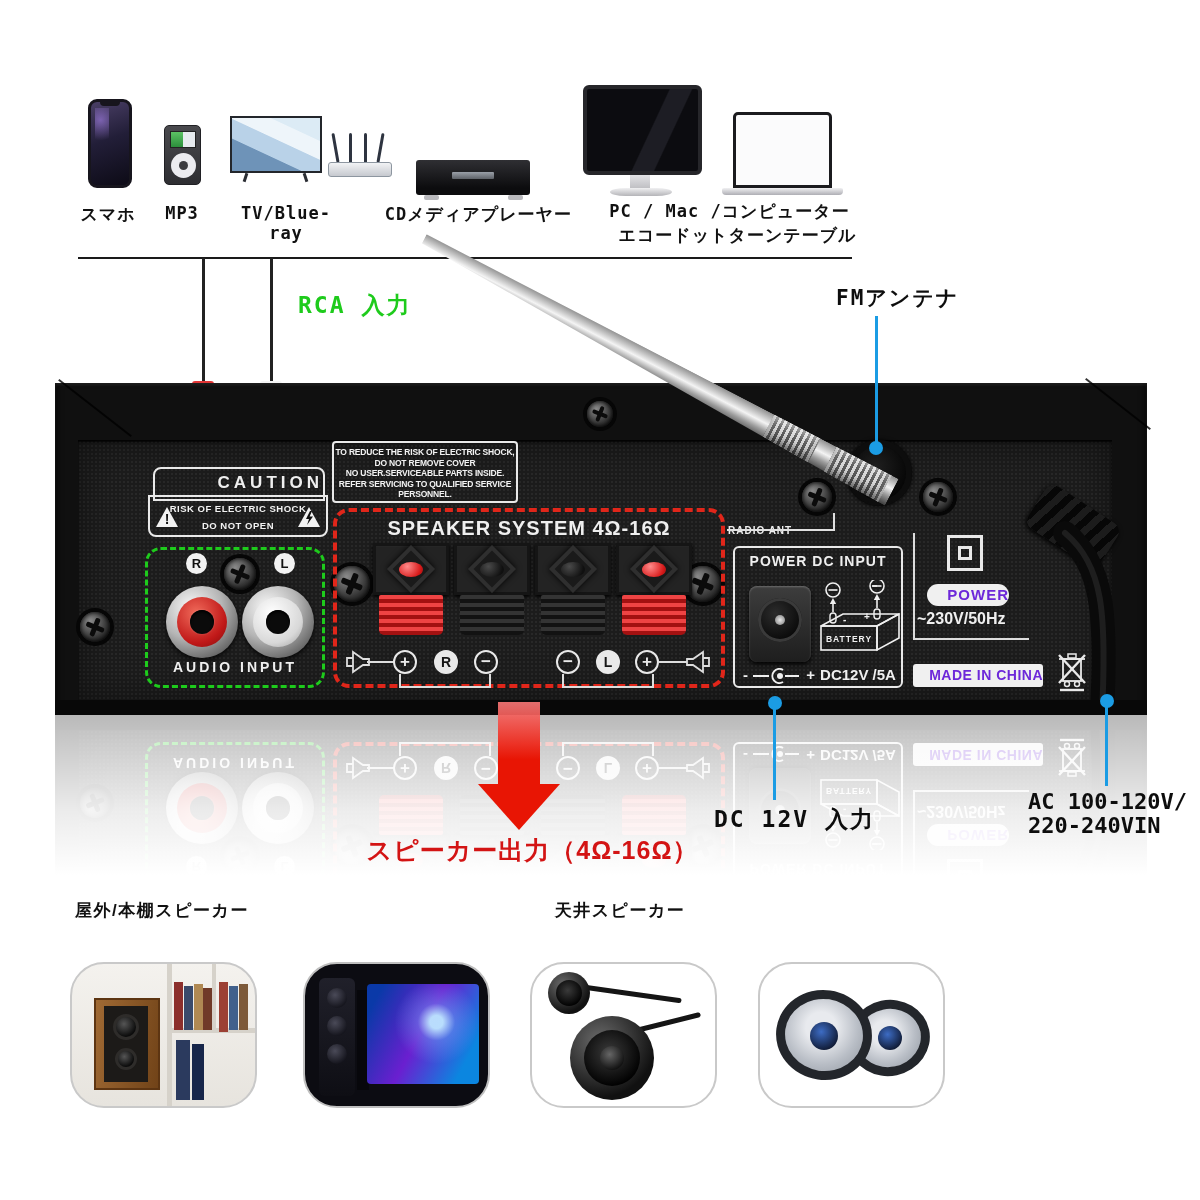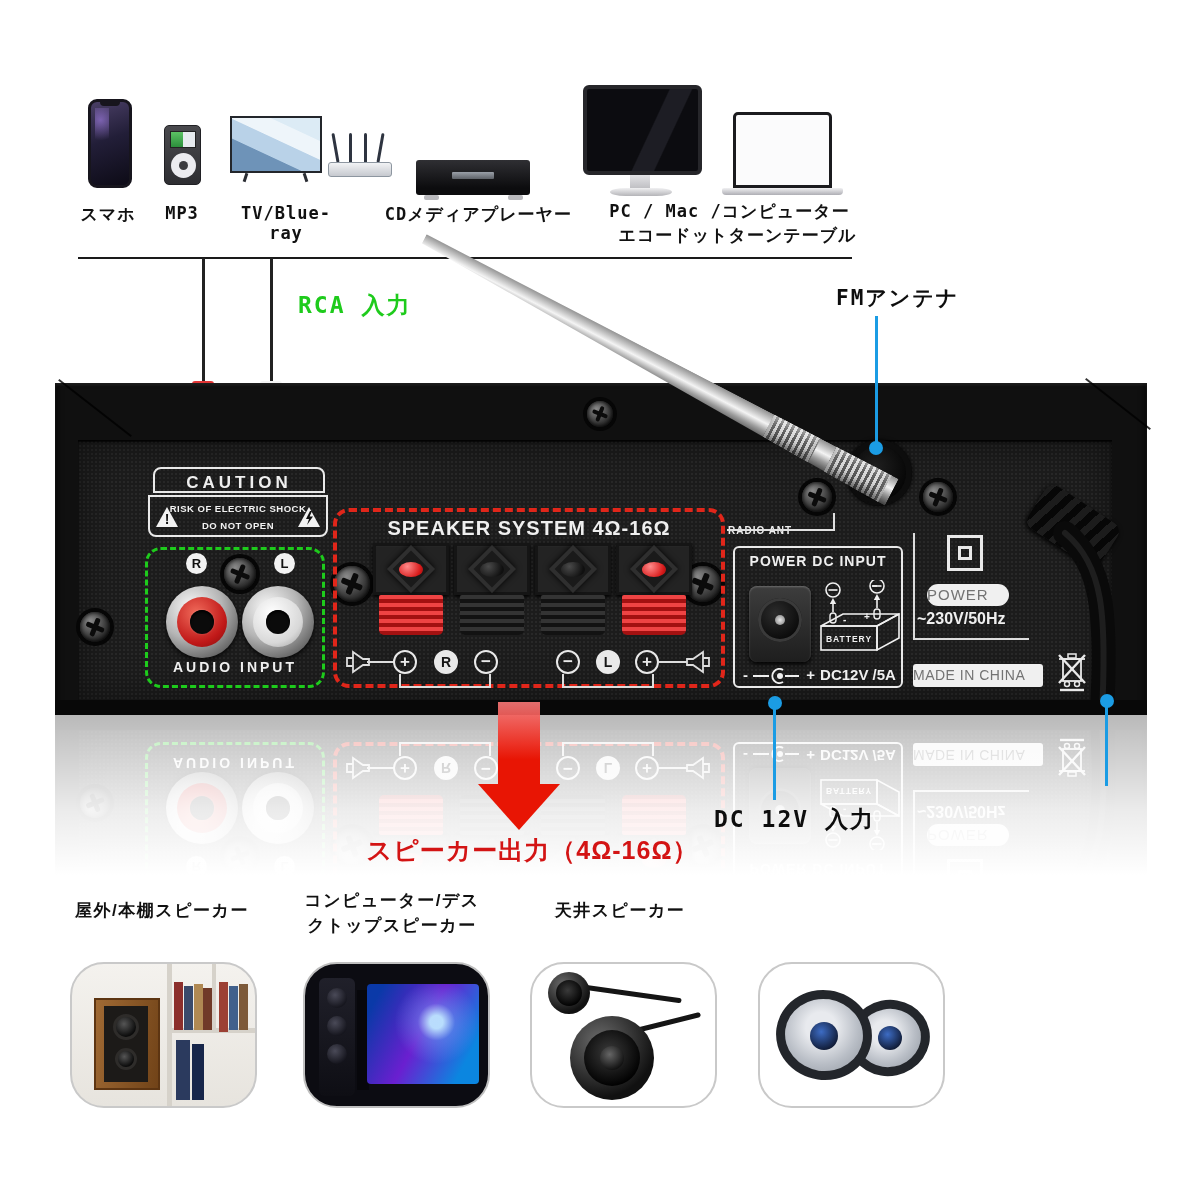--- a/index.html
+++ b/index.html
@@ -75,21 +75,21 @@
       box-shadow:0 0 0 4px #060606,0 1px 3px rgba(0,0,0,.9),inset 0 0 5px #000;}
   .screw:before,.screw:after{content:"";position:absolute;left:50%;top:50%;background:#0b0b0b;border-radius:2px;}
   .screw:before{width:62%;height:16%;transform:translate(-50%,-50%) rotate(22deg);}
   .screw:after{width:16%;height:62%;transform:translate(-50%,-50%) rotate(22deg);}
 
   .wtext{color:#efefef;}
   .wbox{border:2px solid #e9e9e9;border-radius:4px;box-sizing:border-box;}
 
   .warn-small{left:277px;top:58px;width:186px;height:62px;padding-top:4px;text-align:center;
       font-size:8.5px;font-weight:bold;line-height:10.5px;letter-spacing:-0.2px;color:#f2f2f2;}
-  .caution-title{left:98px;top:84px;width:172px;height:26px;text-align:center;font-size:17px;
+  .caution-title{left:98px;top:84px;width:172px;height:34px;text-align:right;font-size:17px;
       letter-spacing:4px;line-height:28px;border-radius:8px 8px 0 0;}
   .caution-body{left:93px;top:112px;width:180px;height:42px;border-radius:0 0 8px 8px;}
   .caution-line{width:100%;text-align:center;font-size:9.5px;font-weight:bold;color:#f2f2f2;letter-spacing:.5px;}
   .tri{width:24px;height:22px;}
 
   .green-dash{left:90px;top:164px;width:180px;height:141px;border:3px dashed #1ecb1c;border-radius:16px;box-sizing:border-box;}
   .badge{width:21px;height:21px;border-radius:50%;background:#f2f2f2;color:#111;font-size:13px;font-weight:bold;
       text-align:center;line-height:21px;}
   .rca{width:72px;height:72px;border-radius:50%;background:radial-gradient(circle at 35% 30%,#fafafa,#b5b5b5 45%,#686868 78%,#303030);
       box-shadow:0 2px 5px rgba(0,0,0,.8);}
@@ -130,21 +130,21 @@
   .dc-barrel{position:absolute;left:9px;top:12px;width:44px;height:44px;border-radius:50%;
       background:radial-gradient(circle at 40% 35%,#2c2c2c,#0a0a0a 70%);box-shadow:inset 0 0 0 3px #3a3a3a;}
   .dc-pin{position:absolute;left:17px;top:17px;width:10px;height:10px;border-radius:50%;background:radial-gradient(#e8e8e8,#777);}
   .dc-rating{left:80px;top:118px;width:86px;text-align:center;font-size:15px;}
   .polarity{left:8px;top:118px;width:72px;height:20px;}
   .polarity span{position:absolute;top:0;font-size:15px;font-weight:bold;color:#efefef;}
 
   .pwr-bracket{left:858px;top:150px;width:114px;height:105px;border-left:2px solid #dcdcdc;border-bottom:2px solid #dcdcdc;}
   .pwr-sq{left:892px;top:152px;width:36px;height:36px;border:3px solid #e9e9e9;box-sizing:border-box;}
   .pwr-sq-in{position:absolute;left:8px;top:8px;width:14px;height:14px;border:3px solid #e9e9e9;box-sizing:border-box;}
-  .pill{background:#f0f0f0;color:#737373;text-align:left;font-weight:normal;}
+  .pill{background:#f0f0f0;color:#6d28d9;text-align:right;font-weight:bold;}
   .pwr-pill{left:872px;top:201px;width:82px;height:22px;line-height:22px;border-radius:11px;font-size:15px;letter-spacing:1px;}
   .pwr-volt{left:862px;top:227px;width:104px;font-size:16px;}
   .madein{left:858px;top:281px;width:130px;height:23px;line-height:23px;border-radius:3px;font-size:14px;letter-spacing:.5px;}
 
   .grommet{left:791px;top:57px;width:66px;height:66px;border-radius:50%;
       background:radial-gradient(circle at 45% 40%,#1f1f1f,#050505 65%);box-shadow:inset 0 0 0 6px #0d0d0d,0 0 4px #000;}
   .strain{left:975px;top:118px;width:86px;height:50px;border-radius:10px;background:
       repeating-linear-gradient(105deg,#1c1c1c 0 7px,#070707 7px 14px);transform:rotate(33deg);box-shadow:0 2px 5px #000;}
 
   
@@ -255,20 +255,27 @@
     <div class="a bevel-line-r"></div>
 
     <div class="a screw" style="left:532px;top:18px;width:26px;height:26px;"></div>
     <div class="a screw" style="left:25px;top:229px;width:30px;height:30px;"></div>
     <div class="a screw" style="left:169px;top:175px;width:32px;height:32px;"></div>
     <div class="a screw" style="left:279px;top:183px;width:36px;height:36px;"></div>
     <div class="a screw" style="left:630px;top:183px;width:36px;height:36px;"></div>
     <div class="a screw" style="left:747px;top:99px;width:30px;height:30px;"></div>
     <div class="a screw" style="left:868px;top:99px;width:30px;height:30px;"></div>
 
+    <div class="a wbox warn-small">
+      <div>TO REDUCE THE RISK OF ELECTRIC SHOCK,</div>
+      <div>DO NOT REMOVE COVER</div>
+      <div>NO USER.SERVICEABLE PARTS INSIDE.</div>
+      <div>REFER SERVICING TO QUALIFIED SERVICE</div>
+      <div>PERSONNEL.</div>
+    </div>
 
     <div class="a wbox wtext b caution-title">CAUTION</div>
     <div class="a wbox caution-body">
       <svg class="a tri" style="left:5px;top:9px;" viewBox="0 0 24 22">
         <polygon points="12,1 23,21 1,21" fill="#f2f2f2"></polygon>
         <text x="12" y="18" text-anchor="middle" font-size="14" font-weight="bold" fill="#111">!</text>
       </svg>
       <svg class="a tri" style="right:5px;top:9px;" viewBox="0 0 24 22">
         <polygon points="12,1 23,21 1,21" fill="#f2f2f2"></polygon>
         <polygon points="13,5 9,13 12,13 10,19 16,10.5 12.6,10.5 15,5" fill="#111"></polygon>
@@ -564,28 +571,28 @@
   <div class="a red-arrow-shaft"></div>
   <div class="a red-arrow-head"></div>
   <div class="a b red-label">スピーカー出力（4Ω-16Ω）</div>
 
   <div class="a blue-dot" style="left:768px;top:696px;"></div>
   <div class="a blue-line" style="left:773px;top:706px;height:94px;"></div>
   <div class="a b mono callout dc-callout">DC 12V 入力</div>
 
   <div class="a blue-dot" style="left:1100px;top:694px;"></div>
   <div class="a blue-line" style="left:1105px;top:704px;height:82px;"></div>
+  <div class="a b mono callout ac-callout">
+    <div>AC 100-120V/</div>
+    <div>220-240VIN</div>
+  </div>
 
   <div class="a divider"></div>
 
   <div class="a cat-label" style="left:62px;top:898px;width:200px;">屋外/本棚スピーカー</div>
-  <div class="a cat-label" style="left:292px;top:888px;width:200px;">
-    <div>コンピューター/デス</div>
-    <div>クトップスピーカー</div>
-  </div>
   <div class="a cat-label" style="left:520px;top:898px;width:200px;">天井スピーカー</div>
 
   <div class="a card c1" style="left:70px;">
     <div class="shelfline" style="left:95px;top:0;width:5px;height:146px;"></div>
     <div class="shelfline" style="left:95px;top:64px;width:92px;height:5px;"></div>
     <div class="shelfline" style="left:140px;top:0;width:4px;height:64px;"></div>
     <div class="book" style="left:102px;background:#8c2f2c;height:48px;"></div>
     <div class="book" style="left:112px;background:#3a4a6b;height:44px;top:22px;"></div>
     <div class="book" style="left:122px;background:#b08953;height:46px;top:20px;"></div>
     <div class="book" style="left:131px;background:#703a28;height:42px;top:24px;"></div>

